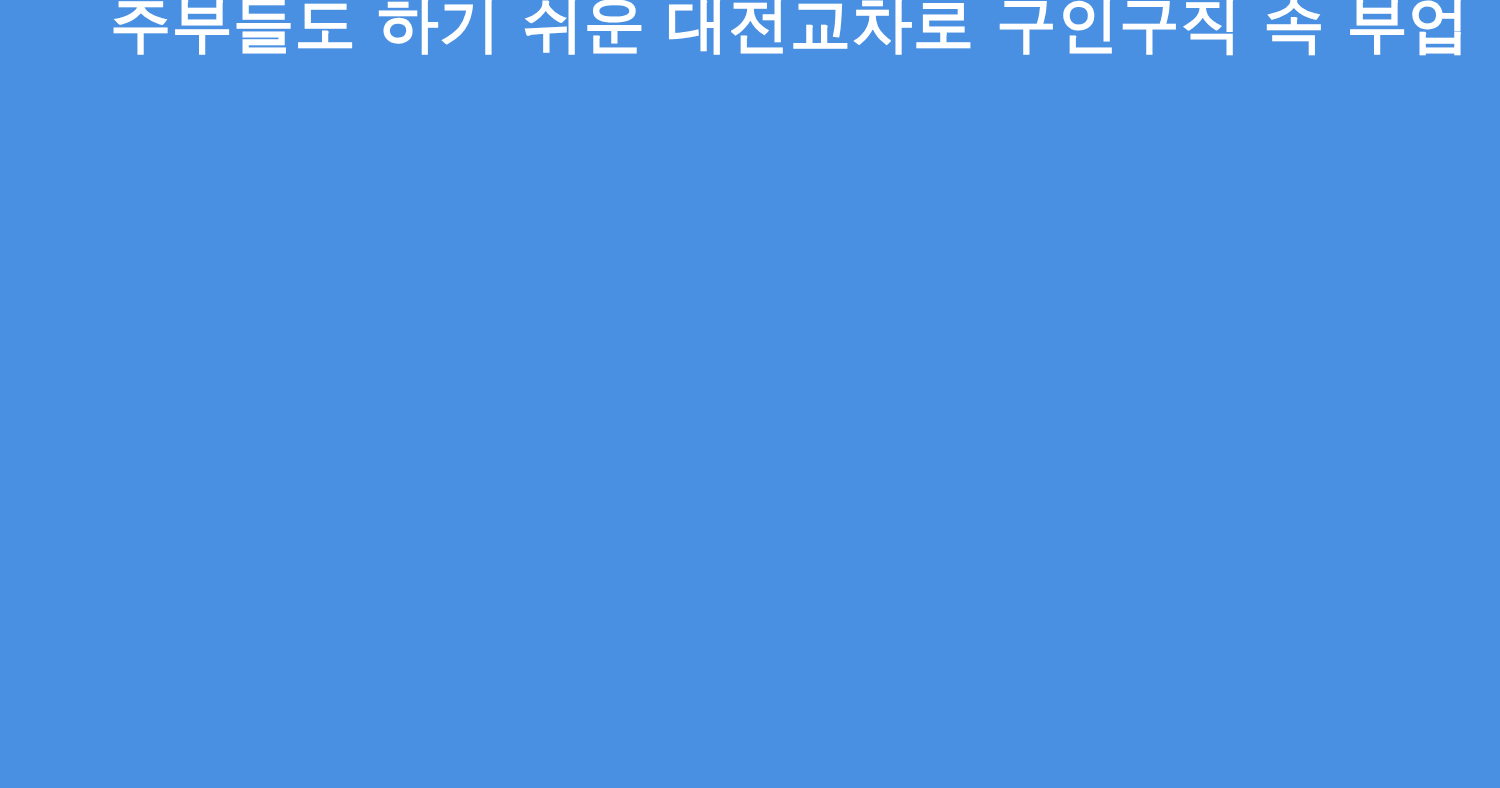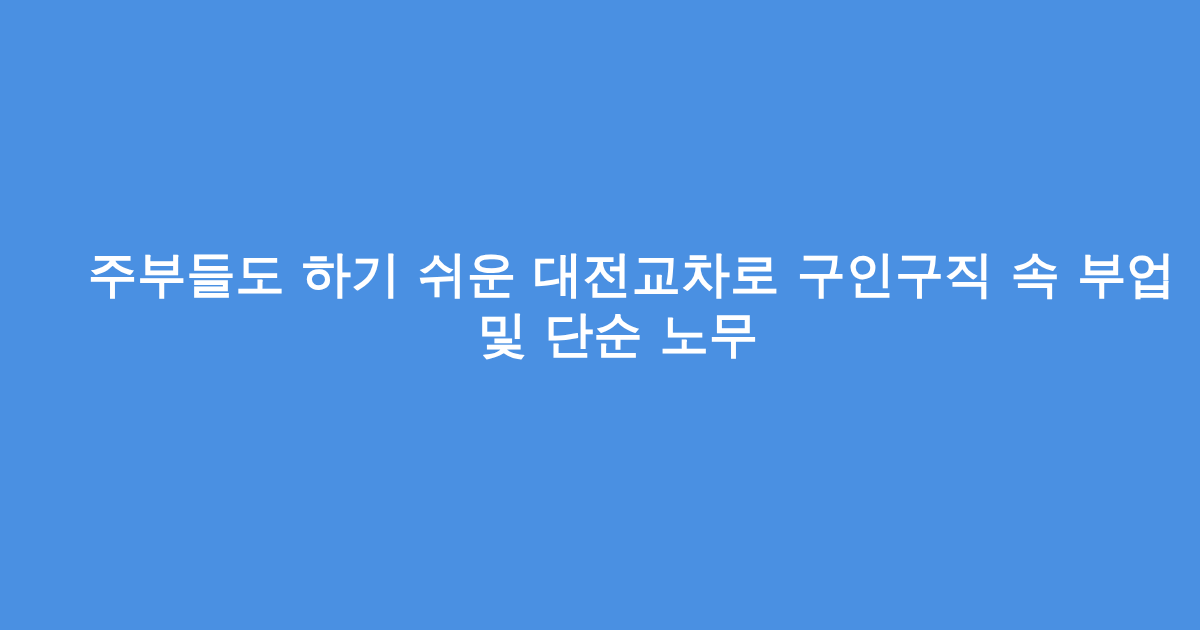--- a/index.html
+++ b/index.html
@@ -14,21 +14,20 @@
     overflow: hidden;
     font-family: "DejaVu Sans", "Liberation Sans", sans-serif;
   }
 
   #banner-card {
     position: relative;
     width: 1200px;
     height: 630px;
     box-sizing: border-box;
     display: flex;
-    align-items: center;
     justify-content: center;
     background-color: #4a90e2;
     padding-left: 36px;
   }
 
   #headline-block {
     width: 1060px;
     margin: 0;
     padding: 0;
     text-align: center;
@@ -50,17 +49,16 @@
 </style>
 </head>
 <body>
 
 <div id="banner-card" style="background-color: rgb(74, 144, 226);">
 
   <h1 id="headline-block">
 
     <span class="headline-line" style="color: rgb(255, 255, 255);">주부들도 하기 쉬운 대전교차로 구인구직 속 부업</span>
 
-    <span class="headline-line" style="color: rgb(255, 255, 255);">및 단순 노무</span>
 
   </h1>
 
 </div>
 
 </body></html>

